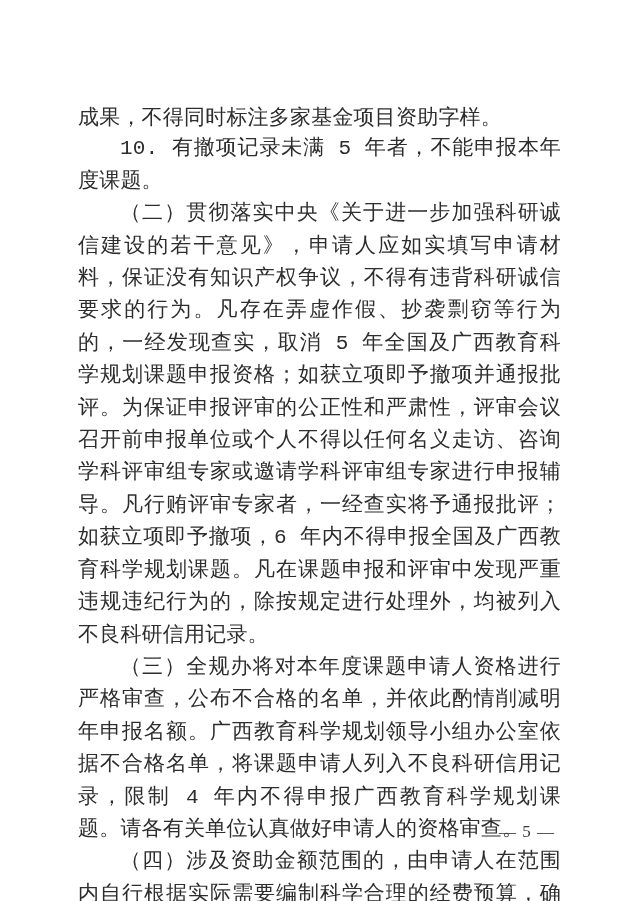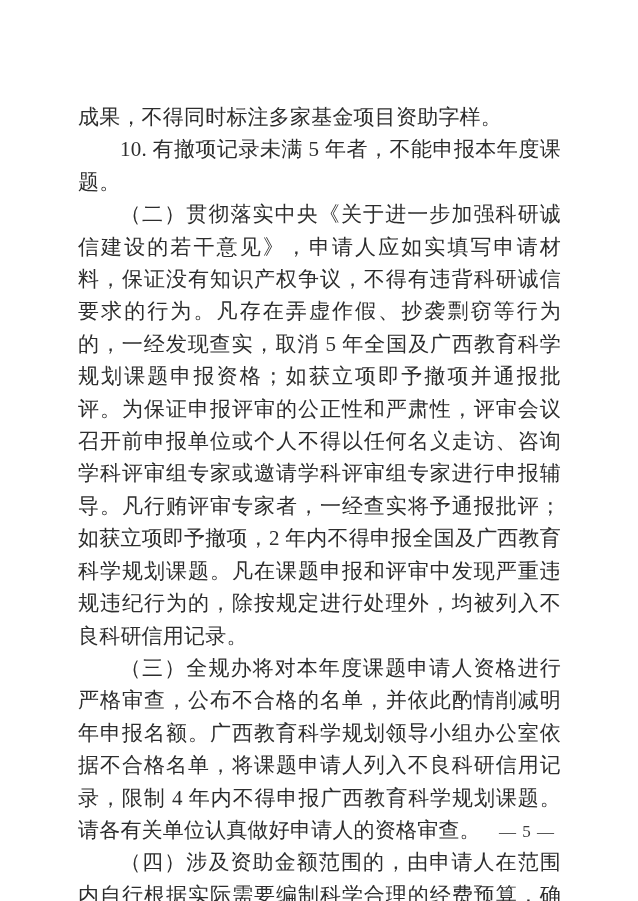--- a/index.html
+++ b/index.html
@@ -26,39 +26,40 @@
     margin: 0;
     font-size: 21px;
     line-height: 32.4px;
     text-align: justify;
     text-justify: inter-ideograph;
     letter-spacing: 0.2px;
     word-break: break-all;
   }
   .content p.indent {
     text-indent: 2em;
+    font-family: Liberation Mono, monospace;
   }
   .page-number {
     position: absolute;
     top: 822px;
     left: 487px;
     width: 80px;
     text-align: center;
     font-size: 17px;
     letter-spacing: 1px;
     color: #3a3a3a;
     white-space: nowrap;
   }
 </style>
 </head>
 <body>
 
 <div class="page">
   <div class="content">
     <p>成果，不得同时标注多家基金项目资助字样。</p>
     <p class="indent">10. 有撤项记录未满 5 年者，不能申报本年度课题。</p>
-    <p class="indent">（二）贯彻落实中央《关于进一步加强科研诚信建设的若干意见》，申请人应如实填写申请材料，保证没有知识产权争议，不得有违背科研诚信要求的行为。凡存在弄虚作假、抄袭剽窃等行为的，一经发现查实，取消 5 年全国及广西教育科学规划课题申报资格；如获立项即予撤项并通报批评。为保证申报评审的公正性和严肃性，评审会议召开前申报单位或个人不得以任何名义走访、咨询学科评审组专家或邀请学科评审组专家进行申报辅导。凡行贿评审专家者，一经查实将予通报批评；如获立项即予撤项，2 年内不得申报全国及广西教育科学规划课题。凡在课题申报和评审中发现严重违规违纪行为的，除按规定进行处理外，均被列入不良科研信用记录。</p>
+    <p class="indent">（二）贯彻落实中央《关于进一步加强科研诚信建设的若干意见》，申请人应如实填写申请材料，保证没有知识产权争议，不得有违背科研诚信要求的行为。凡存在弄虚作假、抄袭剽窃等行为的，一经发现查实，取消 5 年全国及广西教育科学规划课题申报资格；如获立项即予撤项并通报批评。为保证申报评审的公正性和严肃性，评审会议召开前申报单位或个人不得以任何名义走访、咨询学科评审组专家或邀请学科评审组专家进行申报辅导。凡行贿评审专家者，一经查实将予通报批评；如获立项即予撤项，6 年内不得申报全国及广西教育科学规划课题。凡在课题申报和评审中发现严重违规违纪行为的，除按规定进行处理外，均被列入不良科研信用记录。</p>
     <p class="indent">（三）全规办将对本年度课题申请人资格进行严格审查，公布不合格的名单，并依此酌情削减明年申报名额。广西教育科学规划领导小组办公室依据不合格名单，将课题申请人列入不良科研信用记录，限制 4 年内不得申报广西教育科学规划课题。请各有关单位认真做好申请人的资格审查。</p>
     <p class="indent">（四）涉及资助金额范围的，由申请人在范围内自行根据实际需要编制科学合理的经费预算，确定申报金额。</p>
 
   </div>
   <div class="page-number">— 5 —</div>
 </div>
 
 </body></html>

